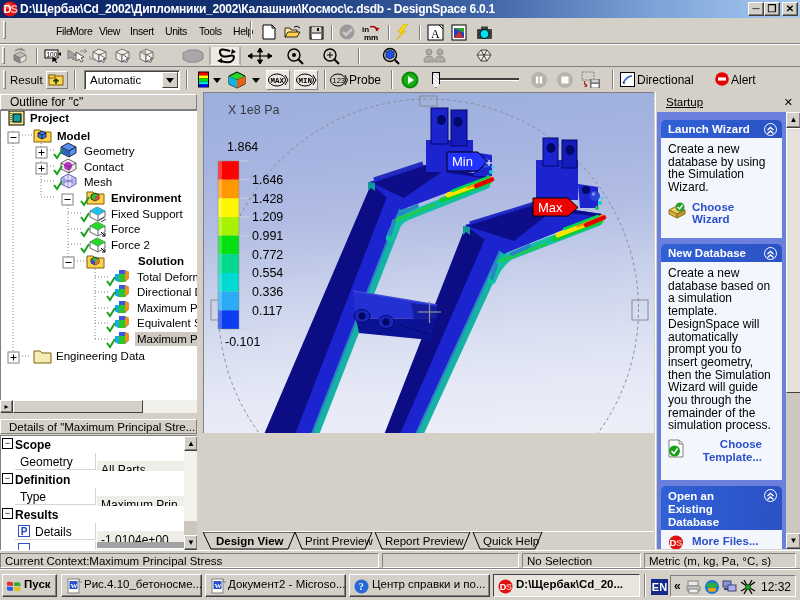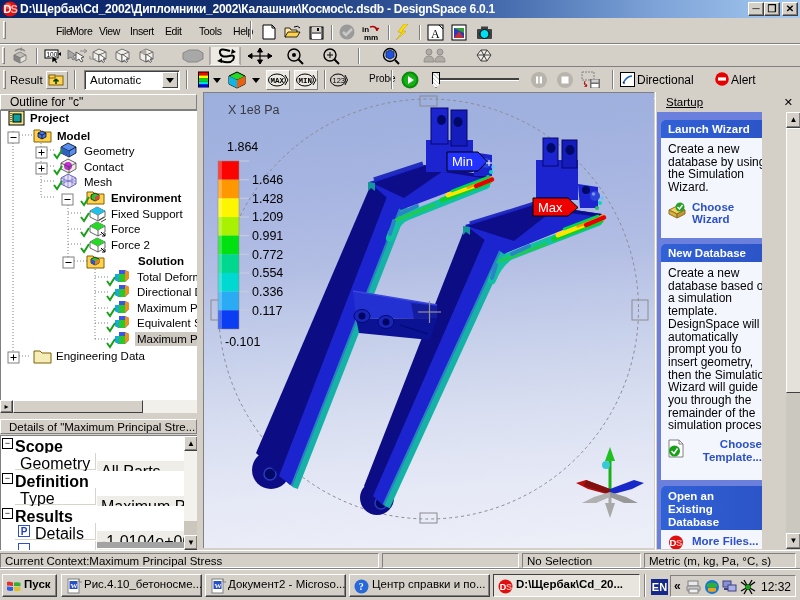--- a/index.html
+++ b/index.html
@@ -20,32 +20,32 @@
 
 #toolbar2 { left:0; top:45px; width:800px; height:22px; background:#d4d0c8; border-bottom:1px solid #808080; }
 #toolbar3 { left:0; top:68px; width:800px; height:31px; background:#d4d0c8; border-bottom:1px solid #fff; }
 
 #leftpanel { left:0; top:92px; width:203px; height:458px; background:#d4d0c8; }
 #outlinehdr { position:absolute; left:0px; top:2px; width:197px; height:16px; background:#d4d0c8; border:1px solid #fff; border-right-color:#808080; border-bottom-color:#808080; font-size:12px; padding-left:9px; line-height:15px; }
 #treebox { position:absolute; left:0px; top:18px; width:197px; height:290px; background:#fff; border-left:1px solid #808080; border-top:1px solid #808080; overflow:hidden; }
 #hscroll { position:absolute; left:0px; top:308px; width:197px; height:13px; background:#f2f0ea; }
 #dethdr { position:absolute; left:0px; top:327px; width:197px; height:15px; background:#d4d0c8; border:1px solid #fff; border-right-color:#808080; border-bottom-color:#808080; font-size:11.5px; padding-left:8px; line-height:14px; white-space:nowrap; overflow:hidden;}
 #details { position:absolute; left:0px; top:343px; width:197px; height:115px; background:#fff; border-left:1px solid #808080; border-top:1px solid #808080; overflow:hidden; }
-.drow { position:absolute; left:0; width:204px; font-size:16px; }
+.drow { position:absolute; left:0; width:204px; font-size:12px; }
 .dcat { font-weight:bold; padding-left:14px; background:#fff; }
 .dlab { position:absolute; left:14px; top:0; width:81px; height:17px; border-bottom:1px solid #d8d4cc; border-right:1px solid #d8d4cc; padding:2px 0 0 5px; background:#fff;}
 .dval { position:absolute; left:96px; top:8px; width:87px; height:17px; border-bottom:6px solid #a3a3a3; padding:2px 0 0 4px; background:#eeede7; white-space:nowrap; overflow:hidden; }
 .minus { position:absolute; width:11px; height:11px; border:1px solid #000; background:#fff; font-size:9px; line-height:9px; text-align:center; }
 
-#viewport { left:203px; top:92px; width:451px; height:456px; background:linear-gradient(176deg,#9cafdd 0%, #a6b4e1 20%, #b3bee4 38%, #c8d1eb 55%, #d9dff1 70%, #e6e9f6 85%, #edeff8 100%); border-left:1px solid #808080; border-top:1px solid #808080; overflow:hidden; }
+#viewport { left:203px; top:92px; width:451px; height:341px; background:linear-gradient(176deg,#9cafdd 0%, #a6b4e1 20%, #b3bee4 38%, #c8d1eb 55%, #d9dff1 70%, #e6e9f6 85%, #edeff8 100%); border-left:1px solid #808080; border-top:1px solid #808080; overflow:hidden; }
 #tabbar { left:203px; top:531px; width:451px; height:19px; background:#d4d0c8; border-top:1px solid #fff; }
 
 #rightpanel { left:655px; top:92px; width:145px; height:458px; background:#d4d0c8; border-left:1px solid #fff; }
 #startuphdr { position:absolute; left:2px; top:2px; width:143px; height:17px; font-size:11.5px; padding:2px 0 0 8px;text-decoration:underline; }
-#startupbody { position:absolute; left:1px; top:20px; width:105px; height:437px; background:#6b80dc; overflow:hidden;padding-left:24px; }
+#startupbody { position:absolute; left:1px; top:20px; width:129px; height:437px; background:#6b80dc; overflow:hidden;padding-left:24px; }
 .xpsec-h { position:absolute; left:4px; width:121px; background:linear-gradient(to right,#3161d6,#2a52c4); color:#fff; font-weight:bold; font-size:11.5px; border-radius:5px 5px 0 0; padding:3px 0 0 7px; }
 .xpsec-b { position:absolute; left:4px; width:121px; background:#f4f6fe; font-size:12px; color:#000; padding:5px 9px 0 7px; line-height:12.7px; }
 .chev { position:absolute; right:5px; top:3px; width:13px; height:13px; border:1px solid #fff; border-radius:50%; color:#fff; font-size:8px; text-align:center; line-height:11px; font-weight:bold;}
 .xplink { color:#2b50c8; font-weight:bold; font-size:11.5px; line-height:12.5px; }
 #rscroll { position:absolute; left:130px; top:20px; width:15px; height:437px; background:#f2f0ea; }
 .sbtn { position:absolute; left:0px; width:15px; height:16px; background:#d4d0c8; border-top:1px solid #fff; border-left:1px solid #fff; border-right:1px solid #404040; border-bottom:1px solid #404040; box-shadow:inset -1px -1px 0 #808080; font-size:8px; text-align:center; line-height:14px; color:#000; }
 
 #statusbar { left:0; top:550px; width:800px; height:19px; background:#d4d0c8; border-top:1px solid #fff; font-size:11.5px; }
 .spanel { position:absolute; top:2px; height:15px; border:1px solid #808080; border-right-color:#fff; border-bottom-color:#fff; padding:1px 0 0 4px; white-space:nowrap; overflow:hidden;}
 
@@ -68,21 +68,21 @@
     <div class="tbtn" style="left:764px;">❒</div>
     <div class="tbtn" style="left:782px;">✕</div>
   </div>
 
   <div id="menubar" class="abs">
     <div class="abs grip" style="left:3px;top:3px;height:18px;"></div>
     <div class="menuitem" style="left:44px;margin-left:12px;">File</div>
     <div class="menuitem" style="left:70px;">More</div>
     <div class="menuitem" style="left:99px;">View</div>
     <div class="menuitem" style="left:130px;">Insert</div>
-    <div class="menuitem" style="left:165px;">Edit</div>
+    <div class="menuitem" style="left:165px;">Units</div>
     <div class="menuitem" style="left:199px;">Tools</div>
     <div class="menuitem" style="left:233px;">Help</div>
     <div class="abs sep" style="left:250px;top:3px;height:18px;"></div>
     <svg class="abs" style="left:258px;top:6px" width="240" height="17" viewBox="258 0 240 17">
 
       <g>
           <path d="M263 1 L272 1 L275 4 L275 15 L263 15 Z" fill="#fff" stroke="#000" stroke-width="1"></path>
           <path d="M272 1 L272 4 L275 4" fill="none" stroke="#000"></path>
         </g>
 
@@ -294,21 +294,21 @@
           <ellipse cx="10" cy="9" rx="8.5" ry="6" fill="none" stroke="#000"></ellipse>
           <path d="M18 4 L21 9 L18 14" fill="none" stroke="#000"></path>
           <text x="3.5" y="12" font-size="7.5" font-weight="bold" font-family="Liberation Mono">MIN</text>
         </svg></div>
     <div class="abs sep" style="left:324px;top:2px;height:19px;"></div>
     <svg class="abs" style="left:330px;top:4px" width="18" height="16" viewBox="0 0 18 16">
         <ellipse cx="8" cy="8" rx="7.5" ry="6" fill="none" stroke="#000"></ellipse>
         <path d="M15 3 L17.5 8 L15 13" fill="none" stroke="#000"></path>
         <text x="2.5" y="11" font-size="7.5" font-family="Liberation Sans">123</text>
       </svg>
-    <div class="abs" style="left:349px;top:5px;font-size:10px;margin-left:20px;">Probe</div>
+    <div class="abs" style="left:349px;top:5px;font-size:12px;">Probe</div>
     <div class="abs sep" style="left:391px;top:2px;height:19px;"></div>
     <svg class="abs" style="left:401px;top:3px" width="20" height="19">
         <circle cx="9" cy="9" r="8.5" fill="#0a8a0a"></circle>
         <circle cx="9" cy="9" r="6.5" fill="#18b018"></circle>
         <path d="M7 5 L13 9 L7 13 Z" fill="#fff"></path>
       </svg>
     <div class="abs" style="left:432px;top:4px;width:8px;height:16px;background:#fff;border:1px solid #000;clip-path:polygon(0 0,100% 0,100% 70%,50% 100%,0 70%);background-image:repeating-linear-gradient(45deg,#ccc 0 1px,#fff 1px 3px);"></div>
     <div class="abs" style="left:440px;top:10px;width:79px;height:3px;background:#404040;border-bottom:1px solid #fff;"></div>
     <svg class="abs" style="left:531px;top:4px" width="18" height="18">
         <circle cx="8" cy="8" r="8" fill="#b8b4ac"></circle>
@@ -734,20 +734,32 @@
         <polygon points="401,410 411,410 406,425" fill="#a8a8a8"></polygon>
         <polygon points="406,396 382,387 372,390 384,396 406,402" fill="#b81010"></polygon>
         <polygon points="406,396 382,387 380,393 406,401" fill="#801010"></polygon>
         <polygon points="406,396 430,387 440,390 428,396 406,402" fill="#1828c8"></polygon>
         <polygon points="406,399 390,404 378,410 392,410 406,404" fill="#b0b0b0"></polygon>
         <polygon points="406,399 422,404 434,410 420,410 406,404" fill="#989898"></polygon>
       </g>
     </svg>
   </div>
 
+  <div id="tabbar" class="abs">
+    <svg class="abs" style="left:0;top:0" width="451" height="19" viewBox="0 0 451 19">
+      <path d="M0 0 L8 17 L85 17 L92 0 Z" fill="#d4d0c8" stroke="#000" stroke-width="1"></path>
+      <path d="M92 0 L99 17 L162 17 L169 0 Z" fill="#d4d0c8" stroke="#000" stroke-width="1"></path>
+      <path d="M172 0 L179 17 L260 17 L267 0 Z" fill="#d4d0c8" stroke="#000" stroke-width="1"></path>
+      <path d="M270 0 L277 17 L332 17 L339 0 Z" fill="#d4d0c8" stroke="#000" stroke-width="1"></path>
+      <text x="13" y="13" font-size="11.5" font-weight="bold" font-family="Liberation Sans">Design View</text>
+      <text x="102" y="13" font-size="11.5" font-family="Liberation Sans">Print Preview</text>
+      <text x="182" y="13" font-size="11.5" font-family="Liberation Sans">Report Preview</text>
+      <text x="280" y="13" font-size="11.5" font-family="Liberation Sans">Quick Help</text>
+    </svg>
+  </div>
 
   <div id="rightpanel" class="abs">
     <div id="startuphdr">Startup<span style="position:absolute;right:8px;top:2px;font-size:11px;">✕</span></div>
     <div id="startupbody">
 
       <div class="xpsec-h" style="top:8px;height:18px;">Launch Wizard<div class="chev"><svg width="11" height="11" viewBox="0 0 11 11" style="margin-top:1px">
               <path d="M2.5 5 L5.5 2.5 L8.5 5 M2.5 8.5 L5.5 6 L8.5 8.5" fill="none" stroke="#fff" stroke-width="1.4"></path>
             </svg></div></div>
       <div class="xpsec-b" style="top:26px;height:100px;">Create a new database by using the Simulation Wizard.
         <div style="position:relative;margin-top:7px;">

